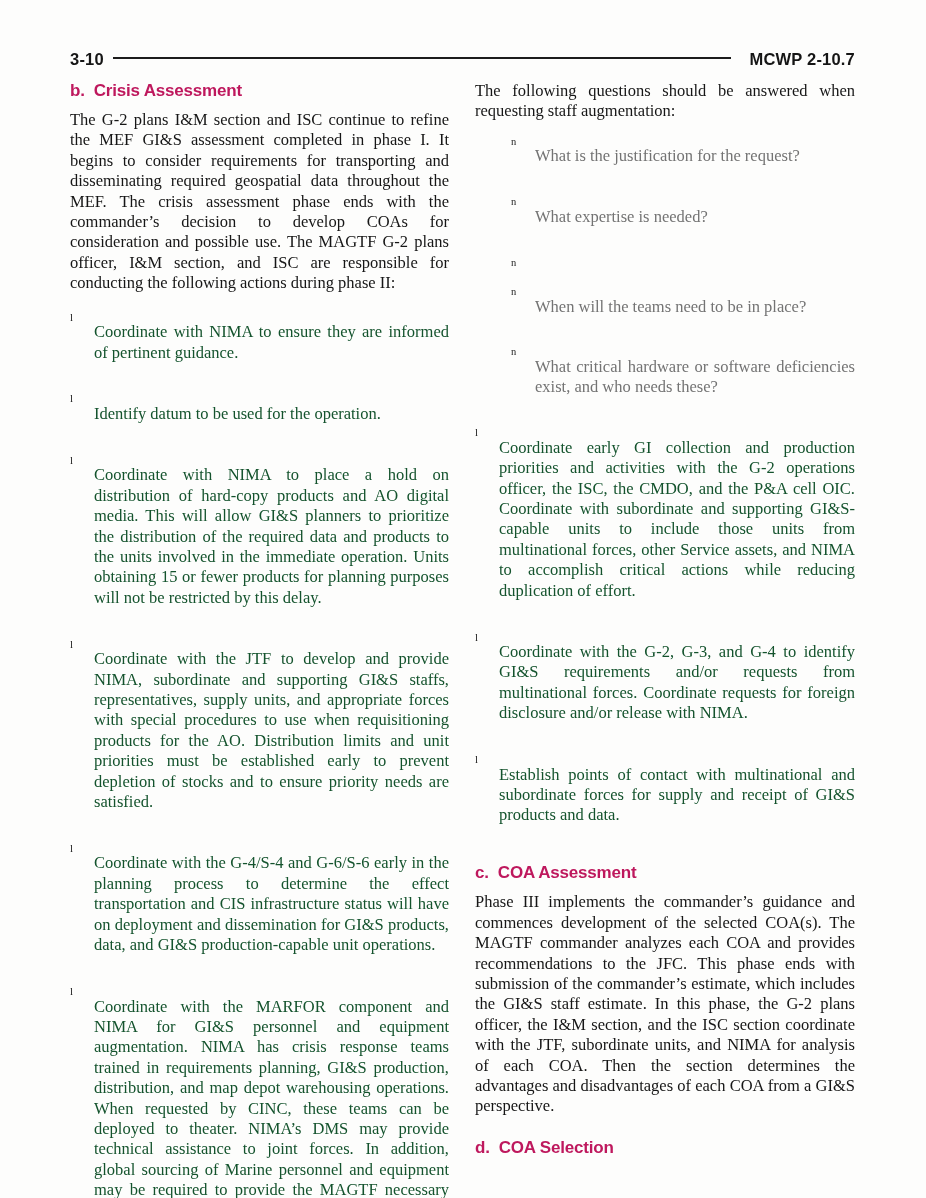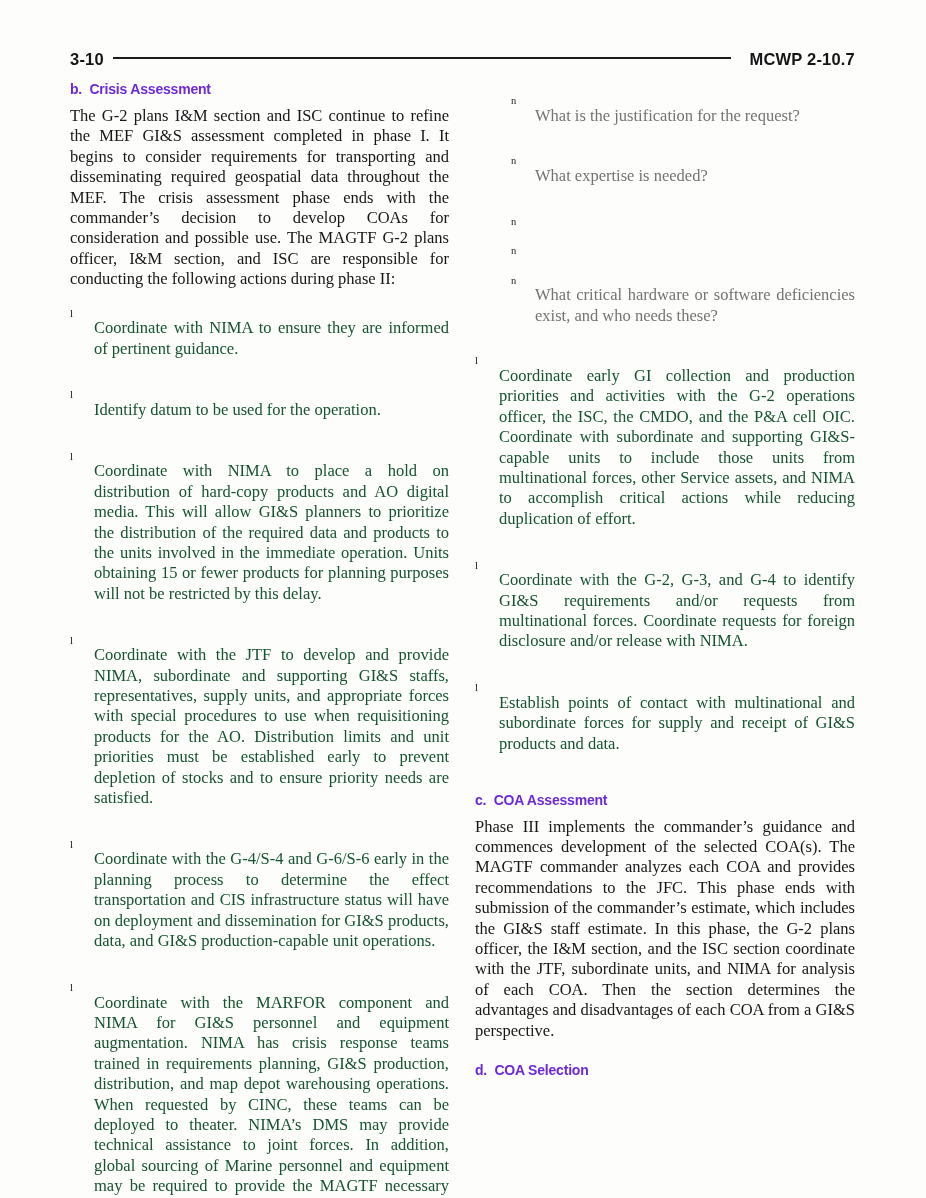--- a/index.html
+++ b/index.html
@@ -46,25 +46,25 @@
   .col {
     flex: 0 0 auto;
     width: 379px;
   }
   .col.right { width: 380px; }
 
   
   .section-heading {
     font-family: "Liberation Sans", sans-serif;
     font-weight: bold;
-    font-size: 14px;
+    font-size: 17px;
     letter-spacing: -0.2px;
     white-space: pre-wrap;
     margin: 0 0 9px 0;
-    color: #6d28d9;
+    color: #be185d;
   }
   .section-heading.spaced-above { margin-top: 21px; }
 
   
   .para {
     font-size: 16.5px;
     line-height: 20.4px;
     text-align: justify;
     margin: 0 0 0 0;
     color: #161616;
@@ -164,39 +164,41 @@
         <div class="bullet-item">
           <span class="bullet-marker">l</span>
           <p class="bullet-text">Coordinate with the MARFOR component and NIMA for GI&amp;S personnel and equipment augmentation. NIMA has crisis response teams trained in requirements planning, GI&amp;S production, distribution, and map depot warehousing operations. When requested by CINC, these teams can be deployed to theater. NIMA’s DMS may provide technical assistance to joint forces. In addition, global sourcing of Marine personnel and equipment may be required to provide the MAGTF necessary GI&amp;S support.</p>
         </div>
 
       </div>
     </div>
 
     <div class="col right">
 
+      <p class="para">The following questions should be answered when requesting staff augmentation:</p>
 
       <div class="question-list">
 
         <div class="question-item">
           <span class="question-marker">n</span>
           <p class="question-text">What is the justification for the request?</p>
         </div>
 
         <div class="question-item">
           <span class="question-marker">n</span>
           <p class="question-text">What expertise is needed?</p>
         </div>
 
         <div class="question-item">
           <span class="question-marker">n</span>
         </div>
 
         <div class="question-item">
           <span class="question-marker">n</span>
+          <p class="question-text">When will the teams need to be in place?</p>
         </div>
 
         <div class="question-item">
           <span class="question-marker">n</span>
           <p class="question-text">What critical hardware or software deficiencies exist, and who needs these?</p>
         </div>
 
       </div>
 
       <div class="bullet-list" style="margin-top:7px">

